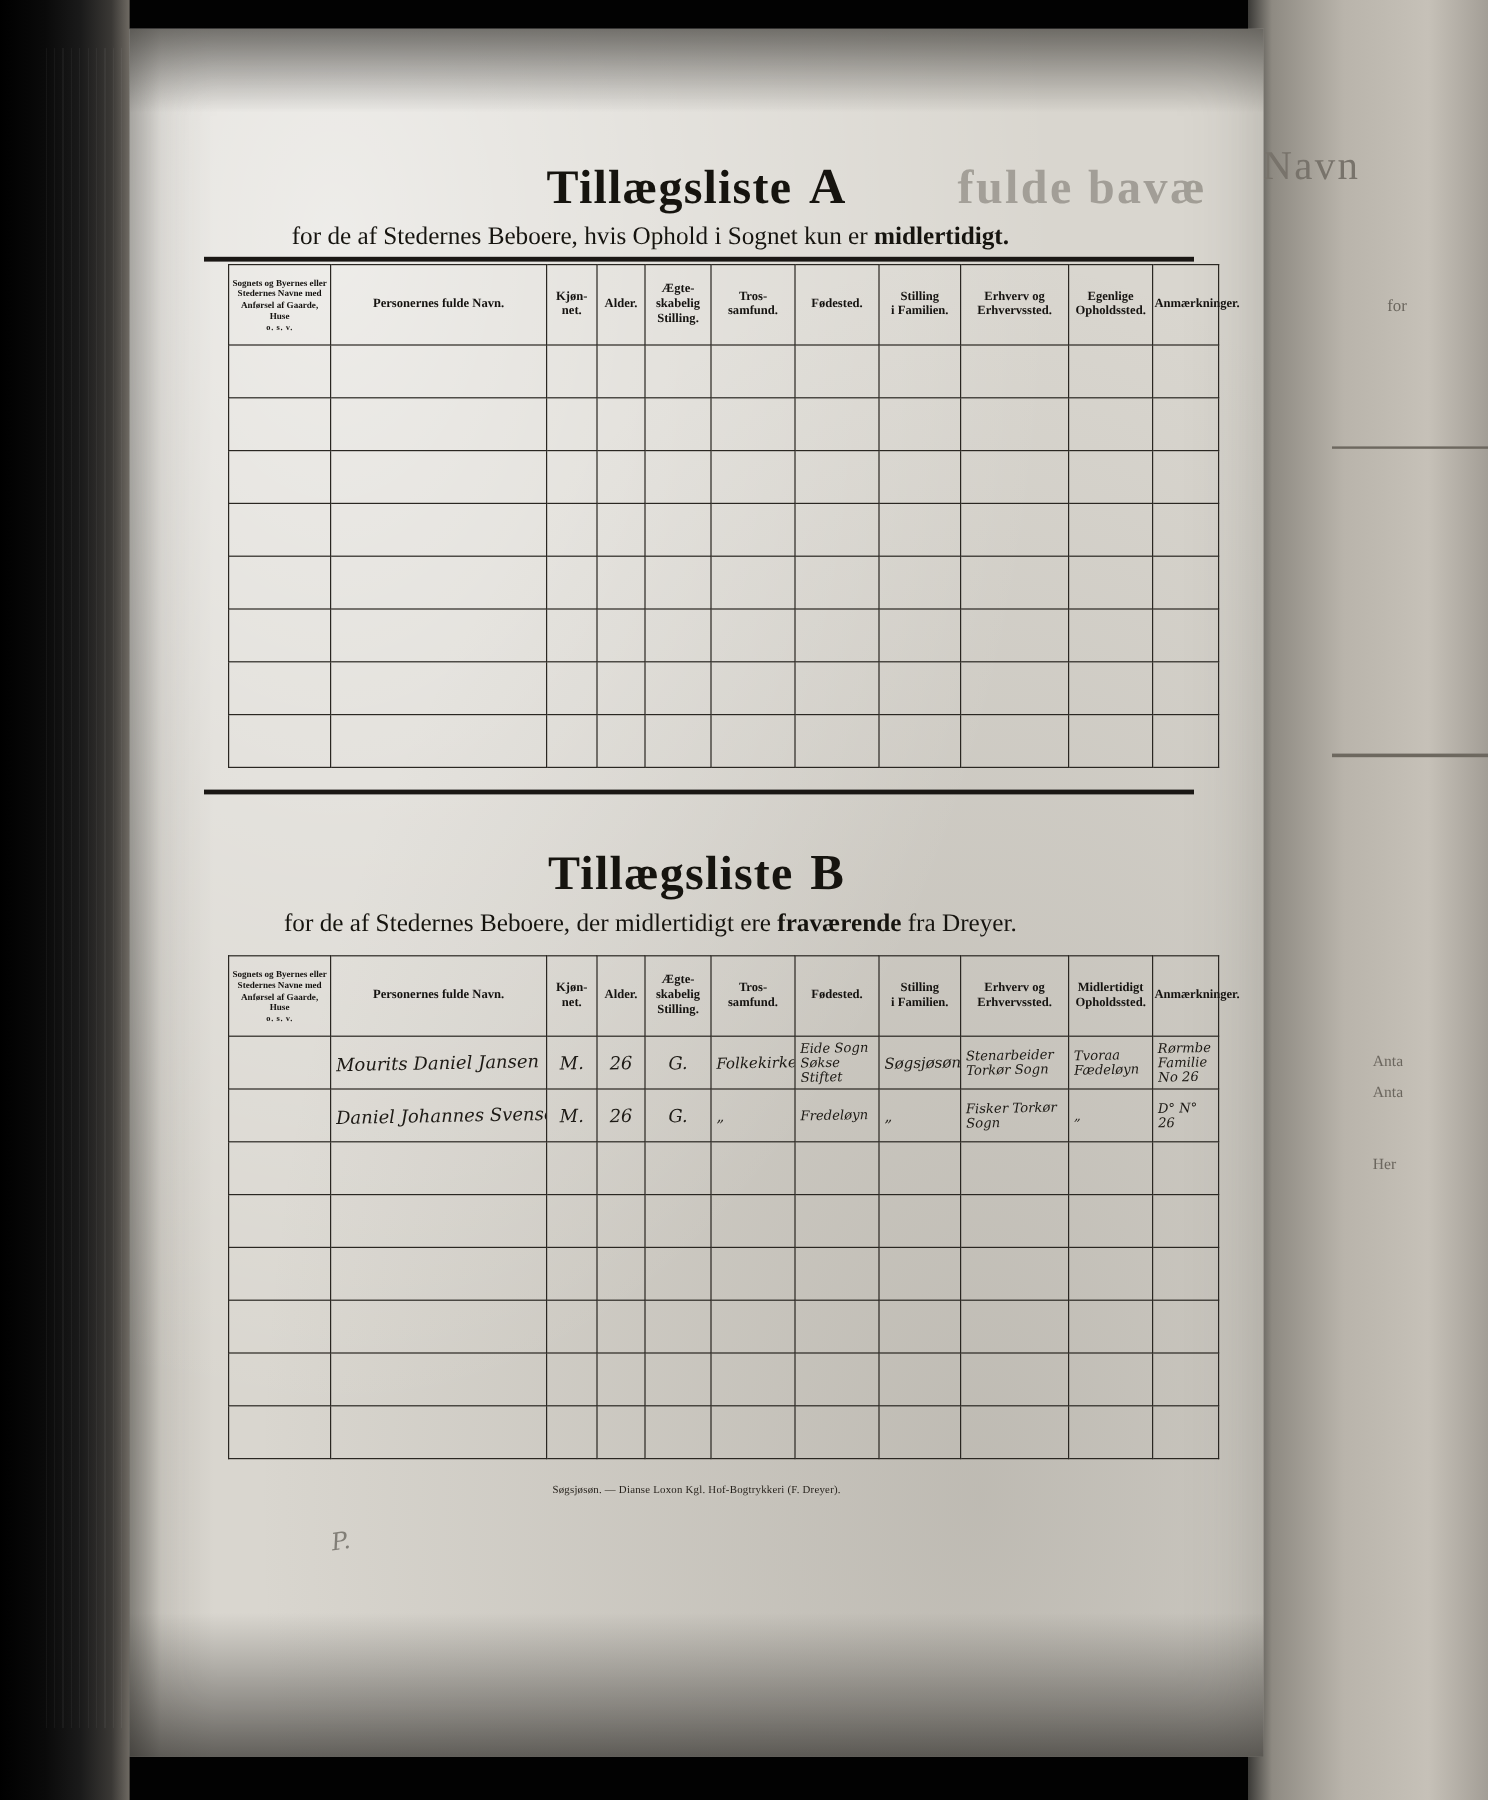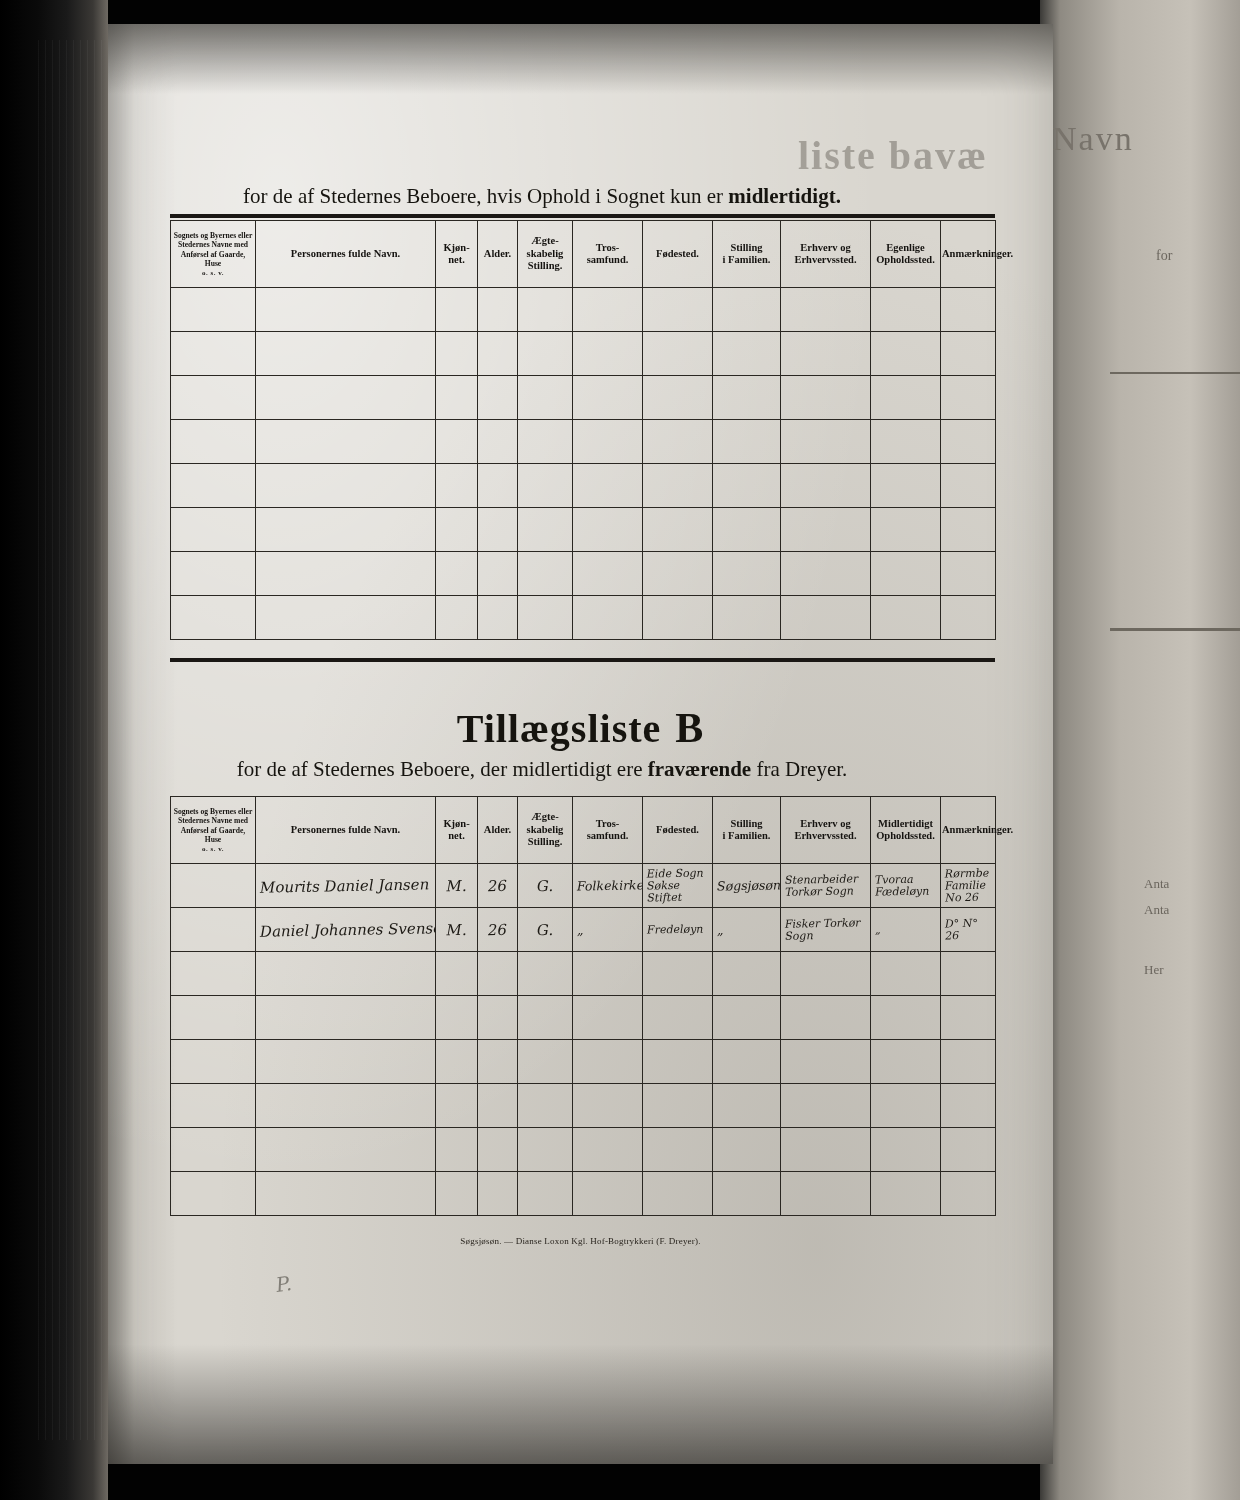--- a/index.html
+++ b/index.html
@@ -136,20 +136,21 @@
     font-weight: 700;
     letter-spacing: 2px;
     white-space: nowrap;
   }
 
   
   table.reg {
     position: absolute;
     border-collapse: collapse;
     table-layout: fixed;
+    margin-left: 20px;
   }
   table.reg th, table.reg td {
     border: 1px solid #2a2722;
     padding: 0;
     vertical-align: middle;
   }
   table.reg thead th {
     font-size: 10.5px;
     line-height: 1.18;
     font-weight: 700;
@@ -231,22 +232,25 @@
     <div class="ghost" style="top:876px; left:104px; font-size:13px;">Anta</div>
     <div class="ghost" style="top:902px; left:104px; font-size:13px;">Anta</div>
     <div class="ghost" style="top:962px; left:104px; font-size:13px;">Her</div>
   </div>
 
   <div class="sheet">
     <div class="sheet-inner">
       <div class="vign-top"></div>
       <div class="vign-bottom"></div>
 
-      <div class="bleed" style="left:690px; top:108px;">liste bavæ</div>
-
+      <div class="bleed" style="left:690px; top:108px;">fulde bavæ</div>
+
+      <div class="title" style="top:108px;">
+        <span>Tillægsliste</span><span class="letter">A</span>
+      </div>
       <div class="subtitle" style="top:160px;">
         <span>for de af Stedernes Beboere, hvis Ophold i Sognet kun er </span><b>midlertidigt.</b>
       </div>
 
       <table class="reg" id="table-a" style="left:62px; top:196px; width:825px;">
         <colgroup>
           <col style="width:85px">
             <col style="width:180px">
             <col style="width:42px">
             <col style="width:40px">

